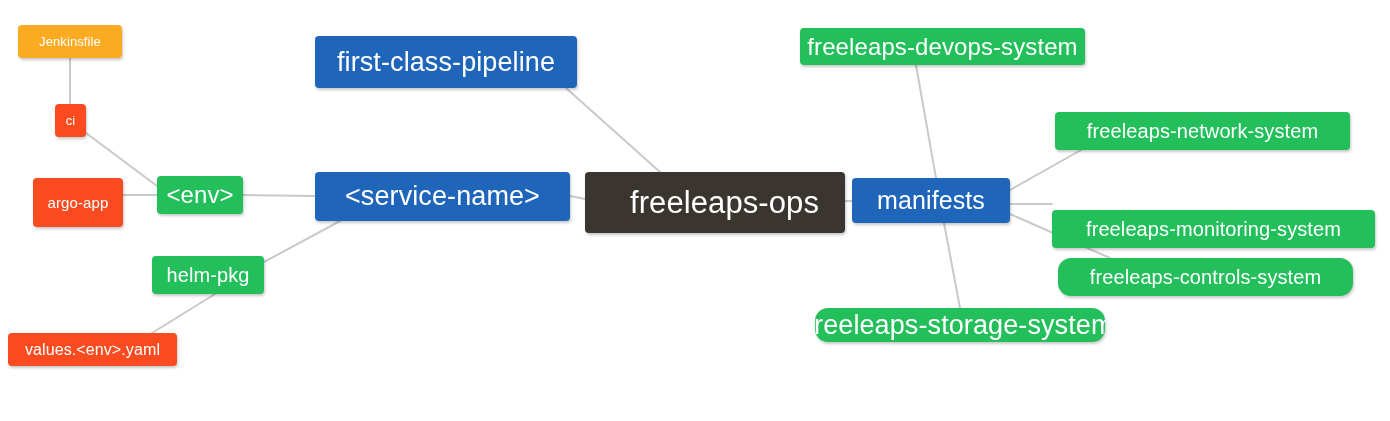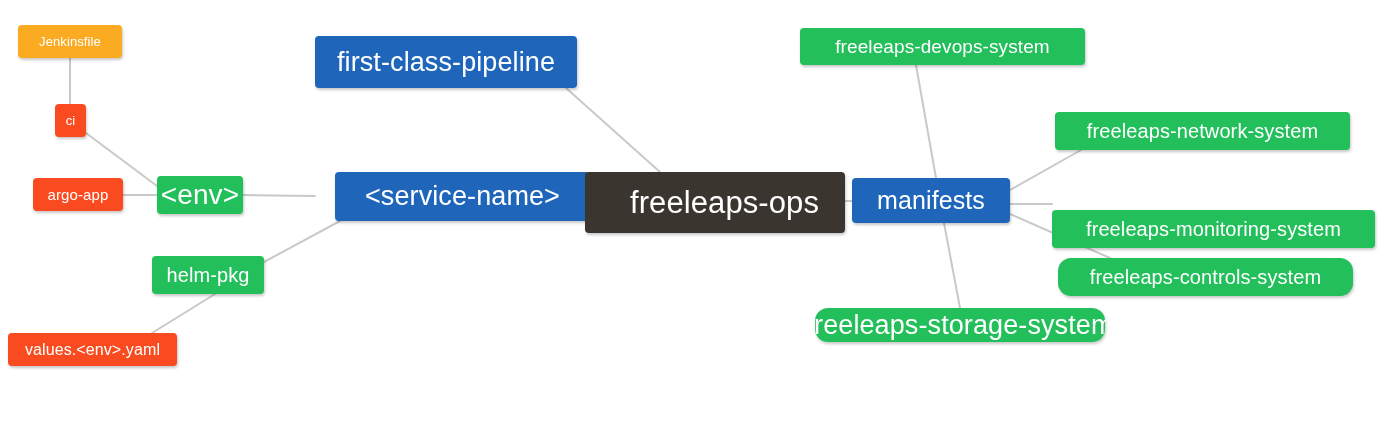--- a/index.html
+++ b/index.html
@@ -69,45 +69,45 @@
       <line x1="1010" y1="214" x2="1110" y2="258" stroke="#c9c9c9" stroke-width="2" stroke-linecap="round"></line>
       <line x1="944" y1="223" x2="960" y2="308" stroke="#c9c9c9" stroke-width="2" stroke-linecap="round"></line>
     </svg>
   <div id="node-layer">
       <div class="node n-orange" style="left: 18px; top: 25px; width: 104px; height: 33px; font-size: 13px;">
         <span>Jenkinsfile</span>
       </div>
       <div class="node n-red" style="left: 55px; top: 104px; width: 31px; height: 33px; font-size: 13px; text-align: center;">
         <span>ci</span>
       </div>
-      <div class="node n-red" style="left: 33px; top: 178px; width: 90px; height: 33px; font-size: 15px;">
+      <div class="node n-red" style="left: 33px; top: 178px; width: 90px; height: 49px; font-size: 15px;">
         <span>argo-app</span>
       </div>
-      <div class="node n-green" style="left: 157px; top: 176px; width: 86px; height: 38px; font-size: 28px;">
+      <div class="node n-green" style="left: 157px; top: 176px; width: 86px; height: 38px; font-size: 24px;">
         <span>&lt;env&gt;</span>
       </div>
       <div class="node n-green" style="left: 152px; top: 256px; width: 112px; height: 38px; font-size: 20px;">
         <span>helm-pkg</span>
       </div>
       <div class="node n-red" style="left: 8px; top: 333px; width: 169px; height: 33px; font-size: 16px;">
         <span>values.&lt;env&gt;.yaml</span>
       </div>
       <div class="node n-blue" style="left: 315px; top: 36px; width: 262px; height: 52px; font-size: 27px;">
         <span>first-class-pipeline</span>
       </div>
-      <div class="node n-blue" style="left: 315px; top: 172px; width: 255px; height: 49px; font-size: 27px; margin-left: 20px;">
+      <div class="node n-blue" style="left: 315px; top: 172px; width: 255px; height: 49px; font-size: 27px;">
         <span>&lt;service-name&gt;</span>
       </div>
       <div class="node n-root" style="left: 585px; top: 172px; width: 260px; height: 61px; font-size: 31px;">
         <span>freeleaps-ops</span>
       </div>
       <div class="node n-blue" style="left: 852px; top: 178px; width: 158px; height: 45px; font-size: 25px;">
         <span>manifests</span>
       </div>
-      <div class="node n-green" style="left: 800px; top: 28px; width: 285px; height: 37px; font-size: 19px;">
+      <div class="node n-green" style="left: 800px; top: 28px; width: 285px; height: 37px; font-size: 24px;">
         <span>freeleaps-devops-system</span>
       </div>
       <div class="node n-green" style="left: 1055px; top: 112px; width: 295px; height: 38px; font-size: 20px;">
         <span>freeleaps-network-system</span>
       </div>
       <div class="node n-green" style="left: 1052px; top: 186px; width: 323px; height: 38px; font-size: 20px; margin-top: 24px;">
         <span>freeleaps-monitoring-system</span>
       </div>
       <div class="node n-green" style="left: 1058px; top: 258px; width: 295px; height: 38px; font-size: 20px; border-radius: 13px;">
         <span>freeleaps-controls-system</span>

